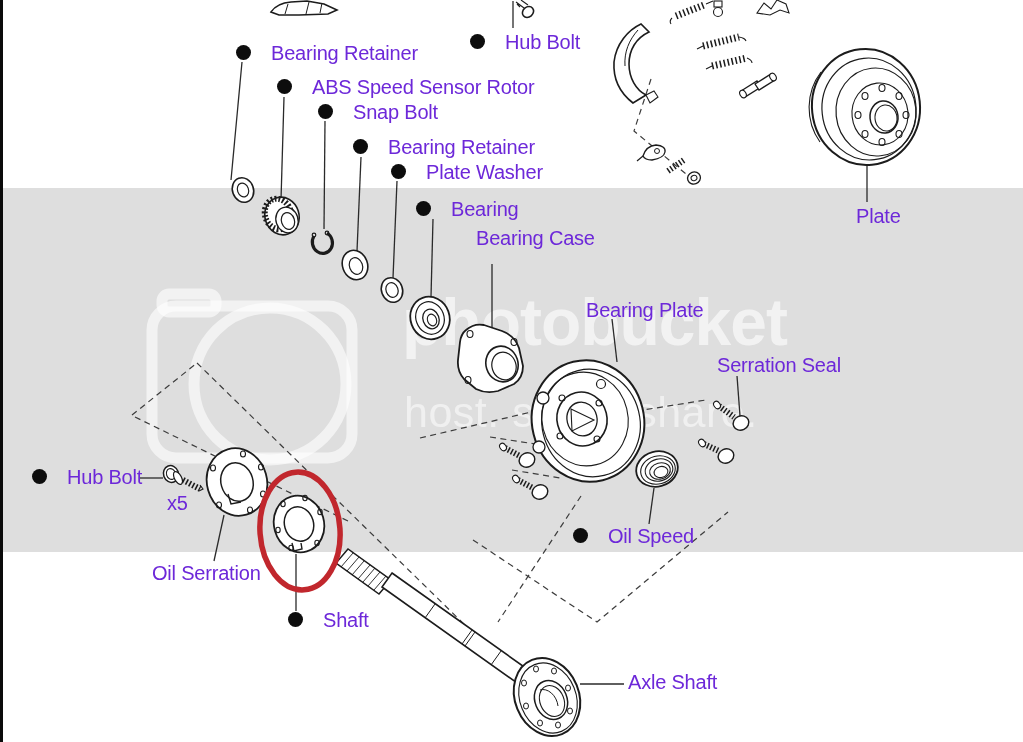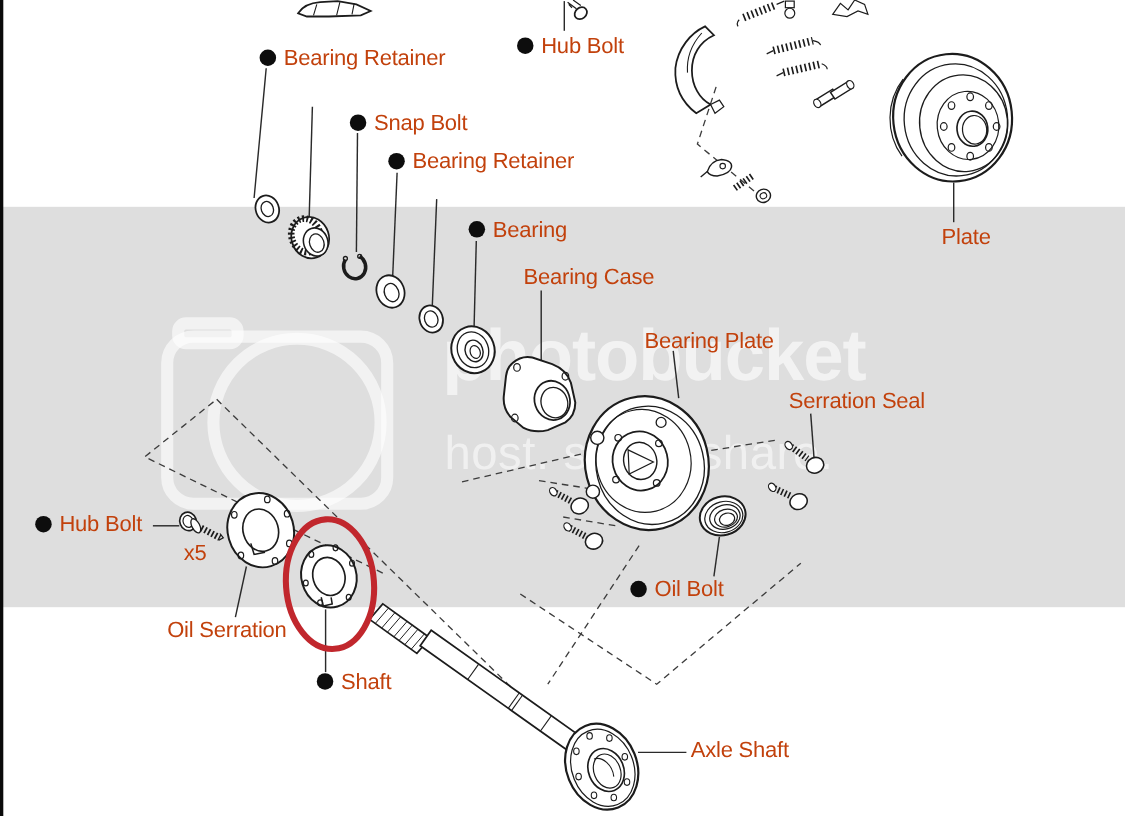--- a/index.html
+++ b/index.html
@@ -4,22 +4,22 @@
 <style>
   html,body{margin:0;padding:0;background:#fff;}
   #page{position:relative;width:1023px;height:742px;background:#ffffff;overflow:hidden;
         font-family:"Liberation Sans",sans-serif;}
   #band{position:absolute;left:0;top:188px;width:1023px;height:364px;background:#dedede;}
   #left-border{position:absolute;left:0;top:0;width:3px;height:742px;background:#0a0a0a;}
   .wm{position:absolute;color:rgba(255,255,255,0.62);user-select:none;white-space:nowrap;}
   #wm-brand{left:402px;top:289px;font-size:66px;font-weight:bold;letter-spacing:-1px;line-height:1;}
   #wm-tagline{left:404px;top:391px;font-size:43px;font-weight:normal;letter-spacing:0.5px;line-height:1;color:rgba(255,255,255,0.55);}
   #wm-camera{position:absolute;left:140px;top:288px;}
-  .lbl{position:absolute;display:flex;align-items:flex-start;gap:7px;
-       font-size:20px;line-height:22px;color:#c2410c;white-space:nowrap;letter-spacing:-0.2px;}
+  .lbl{position:absolute;display:flex;align-items:flex-start;gap:20px;
+       font-size:20px;line-height:22px;color:#6d28d9;white-space:nowrap;letter-spacing:-0.2px;}
   .dot{width:15px;height:15px;border-radius:50%;background:#0d0d0d;flex:0 0 auto;margin-top:3px;}
   #art{position:absolute;left:0;top:0;}
 </style>
 </head>
 <body>
 
 <div id="page">
 
   <div id="band"></div>
 
@@ -289,33 +289,41 @@
   <div id="left-border"></div>
 
   <div class="lbl" style="left:236px;top:42px">
     <span class="dot"></span>
     <span>Bearing Retainer</span>
   </div>
   <div class="lbl" style="left:470px;top:31px">
     <span class="dot"></span>
     <span>Hub Bolt</span>
   </div>
+  <div class="lbl" style="left:277px;top:76px">
+    <span class="dot"></span>
+    <span>ABS Speed Sensor Rotor</span>
+  </div>
   <div class="lbl" style="left:318px;top:101px">
     <span class="dot"></span>
     <span>Snap Bolt</span>
   </div>
   <div class="lbl" style="left:353px;top:136px">
     <span class="dot"></span>
     <span>Bearing Retainer</span>
   </div>
-  <div class="lbl" style="left:426px;top:198px">
+  <div class="lbl" style="left:391px;top:161px">
+    <span class="dot"></span>
+    <span>Plate Washer</span>
+  </div>
+  <div class="lbl" style="left:416px;top:198px">
     <span class="dot"></span>
     <span>Bearing</span>
   </div>
-  <div class="lbl" style="left:476px;top:241px">
+  <div class="lbl" style="left:476px;top:227px">
     <span>Bearing Case</span>
   </div>
   <div class="lbl" style="left:586px;top:299px">
     <span>Bearing Plate</span>
   </div>
   <div class="lbl" style="left:717px;top:354px">
     <span>Serration Seal</span>
   </div>
   <div class="lbl" style="left:856px;top:205px">
     <span>Plate</span>
@@ -329,19 +337,19 @@
   </div>
   <div class="lbl" style="left:152px;top:562px">
     <span>Oil Serration</span>
   </div>
   <div class="lbl" style="left:288px;top:609px">
     <span class="dot"></span>
     <span>Shaft</span>
   </div>
   <div class="lbl" style="left:573px;top:525px">
     <span class="dot"></span>
-    <span>Oil Bolt</span>
+    <span>Oil Speed</span>
   </div>
   <div class="lbl" style="left:628px;top:671px">
     <span>Axle Shaft</span>
   </div>
 
 </div>
 
 </body></html>

